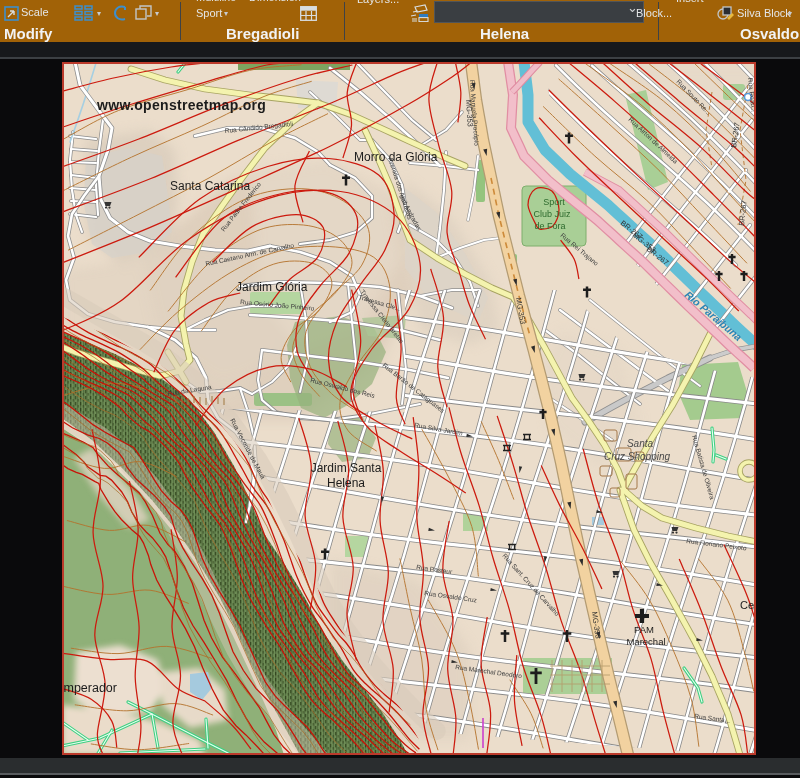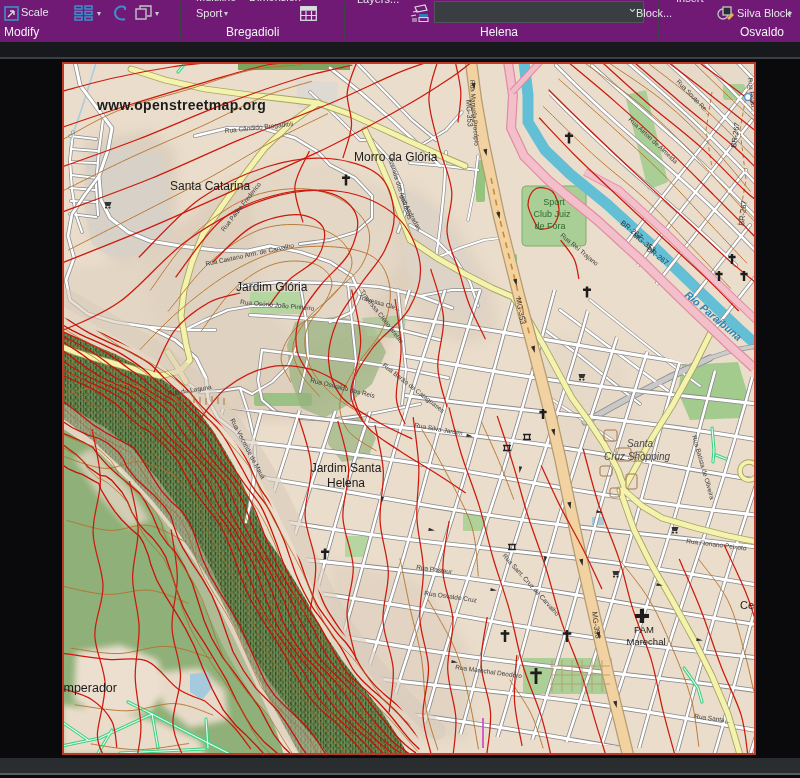--- a/index.html
+++ b/index.html
@@ -1,17 +1,17 @@
 <!DOCTYPE html>
 <html><head><meta charset="utf-8">
 <style>
 html,body{margin:0;padding:0;width:800px;height:778px;background:#0a0a0c;overflow:hidden;position:relative;font-family:"Liberation Sans",sans-serif}
-.ribbon{position:absolute;left:0;top:0;width:800px;height:42px;background:#701a75}
+.ribbon{position:absolute;left:0;top:0;width:800px;height:42px;background:#a16207}
 .ribbon .t{position:absolute;font-size:11px;color:#e4e6e7;white-space:nowrap}
-.ribbon .pl{position:absolute;font-size:12px;font-weight:normal;color:#f2f3f4;white-space:nowrap}
+.ribbon .pl{position:absolute;font-size:15px;font-weight:bold;color:#f2f3f4;white-space:nowrap}
 .ribbon .ar{position:absolute;font-size:8px;color:#c8cbcd}
 .ribbon .ic{position:absolute}
 .sep{position:absolute;top:2px;width:1px;height:38px;background:#3e4246}
 .combo{position:absolute;left:434px;top:1px;width:208px;height:20px;background:#3a3e42;border:1px solid #515559}
 .chev{position:absolute;right:5px;top:-2px;color:#cdd0d2;font-size:13px}
 .subbar{position:absolute;left:0;top:42px;width:800px;height:15px;background:#17191c;border-bottom:2px solid #3c4044}
 .statbar{position:absolute;left:0;top:758px;width:800px;height:15px;background:#2a2d2f}
 .statline{position:absolute;left:0;top:773px;width:800px;height:2px;background:#595c5f}
 svg.map{position:absolute;left:0;top:0}
 </style></head>

